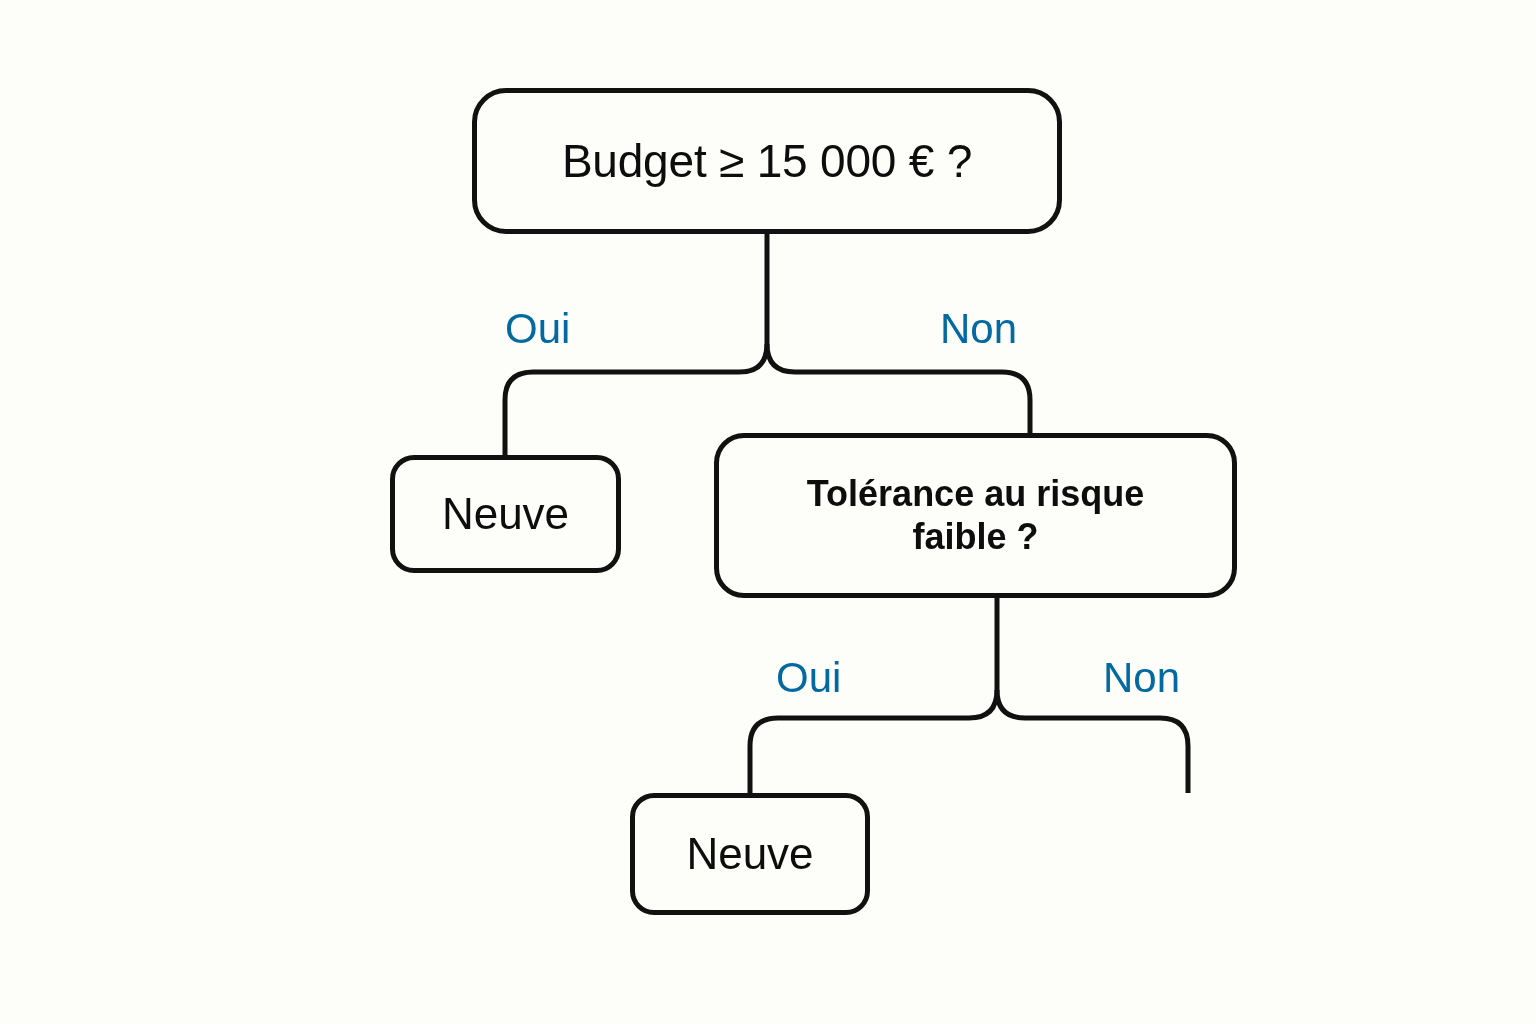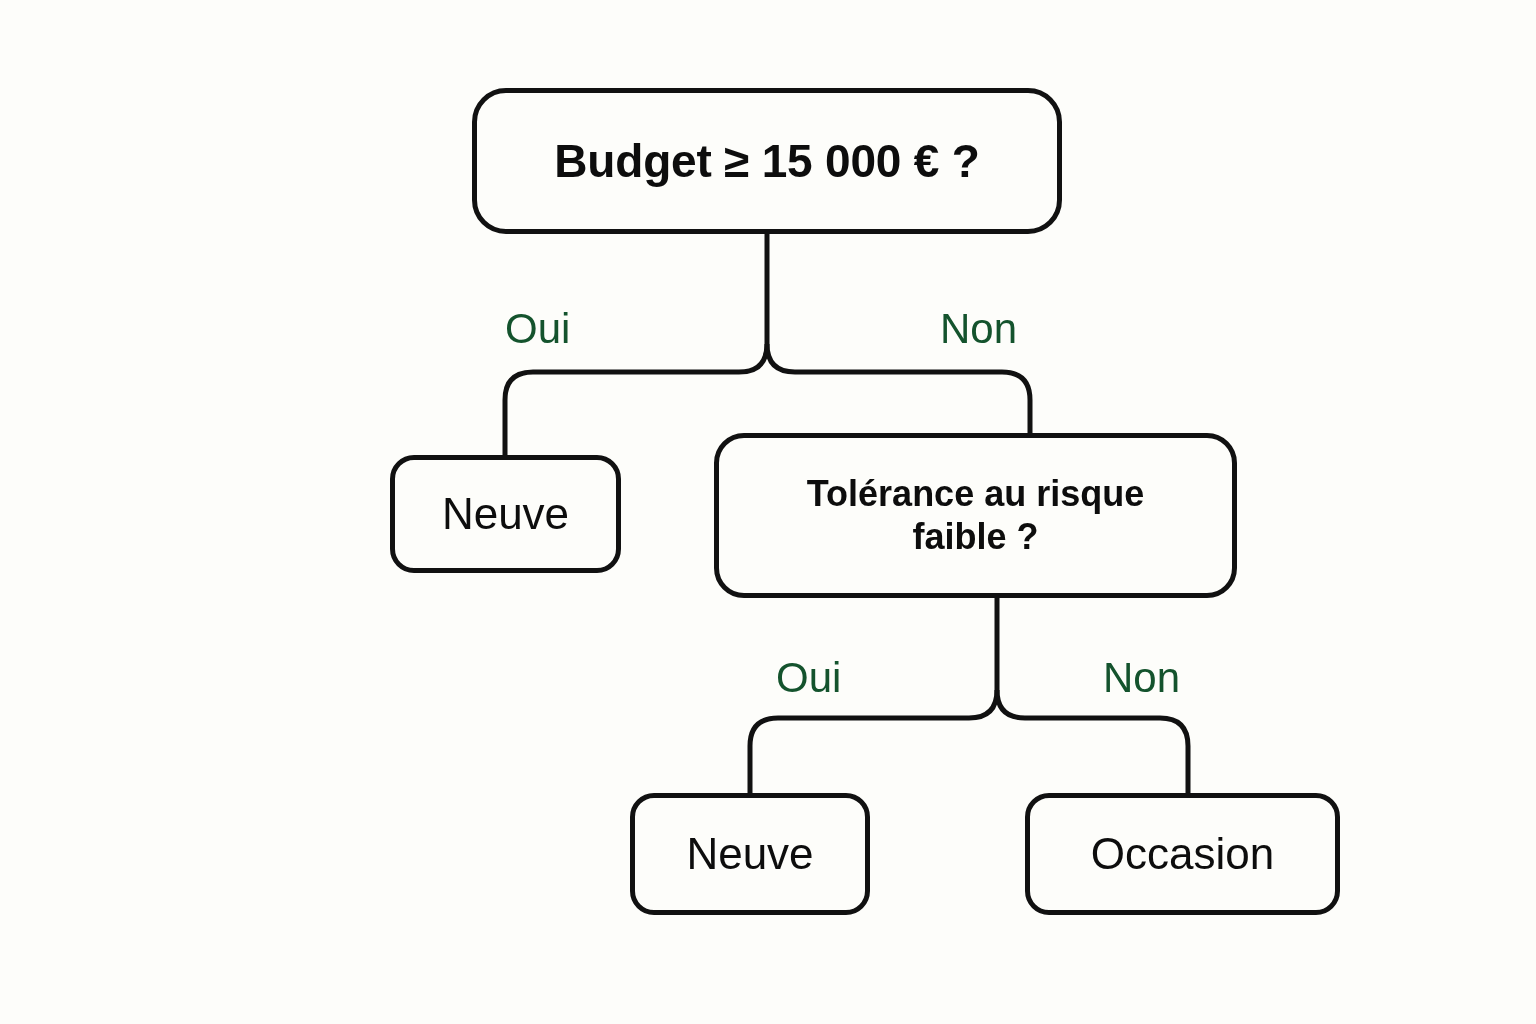--- a/index.html
+++ b/index.html
@@ -45,21 +45,21 @@
     padding: 0 10px;
     white-space: pre-line;
   }
   #node-root {
     left: 472px;
     top: 88px;
     width: 590px;
     height: 146px;
     border-radius: 34px;
     font-size: 46px;
-    font-weight: 700;
+    font-weight: 400;
     letter-spacing: -0.2px;
   }
   #node-neuve-1 {
     left: 390px;
     top: 455px;
     width: 231px;
     height: 118px;
     border-radius: 24px;
     font-size: 44px;
     font-weight: 400;
@@ -86,21 +86,21 @@
     left: 1025px;
     top: 793px;
     width: 315px;
     height: 122px;
     border-radius: 24px;
     font-size: 44px;
     font-weight: 400;
   }
   .edge-label {
     position: absolute;
-    color: #14532d;
+    color: #0369a1;
     font-size: 42px;
     font-weight: 400;
     white-space: nowrap;
     z-index: 3;
   }
   #label-root-yes { left: 505px; top: 305px; }
   #label-root-no  { left: 940px; top: 305px; }
   #label-tol-yes  { left: 776px; top: 654px; }
   #label-tol-no   { left: 1103px; top: 654px; }
 </style>
@@ -128,22 +128,19 @@
 
   <div class="node" id="node-tolerance">
     <span class="node-text">Tolérance au risque
 faible ?</span>
   </div>
 
   <div class="node" id="node-neuve-2">
     <span class="node-text">Neuve</span>
   </div>
 
-  <div class="node" id="node-occasion">
-    <span class="node-text">Occasion</span>
-  </div>
 
   <div class="edge-label" id="label-root-yes">Oui</div>
   <div class="edge-label" id="label-root-no">Non</div>
   <div class="edge-label" id="label-tol-yes">Oui</div>
   <div class="edge-label" id="label-tol-no">Non</div>
 
 </div>
 
 </body></html>

